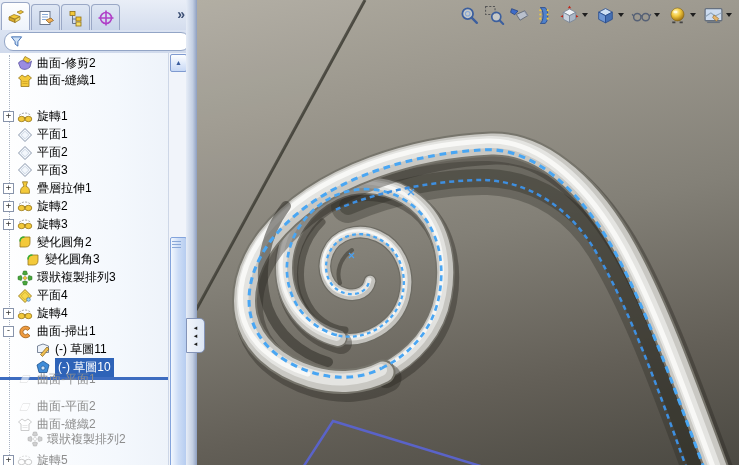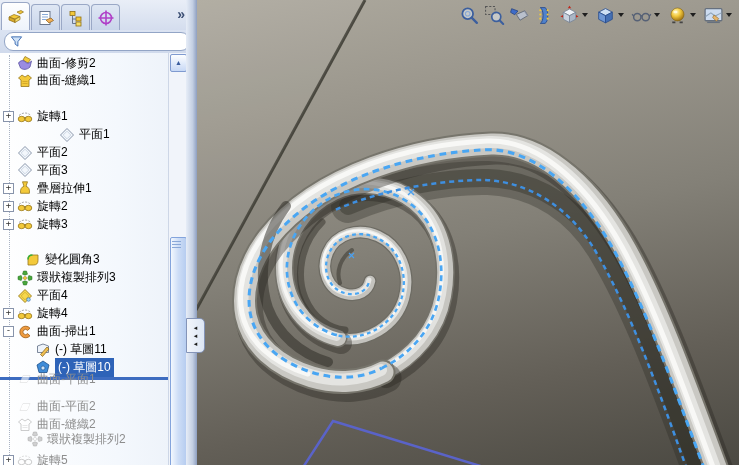--- a/index.html
+++ b/index.html
@@ -268,21 +268,21 @@
           </svg>
           <span class="tlabel">曲面-縫織1</span>
         </div>
         <div class="trow" style="top: 54.7px;">
           <span class="ebox">+</span>
           <svg class="ticon">
             <use href="#s-rev"></use>
           </svg>
           <span class="tlabel">旋轉1</span>
         </div>
-        <div class="trow" style="top: 72.6px; margin-left: 42px;">
+        <div class="trow" style="top: 72.6px;">
           <svg class="ticon">
             <use href="#s-plane"></use>
           </svg>
           <span class="tlabel">平面1</span>
         </div>
         <div class="trow" style="top: 90.5px;">
           <svg class="ticon">
             <use href="#s-plane"></use>
           </svg>
           <span class="tlabel">平面2</span>
@@ -306,20 +306,26 @@
             <use href="#s-rev"></use>
           </svg>
           <span class="tlabel">旋轉2</span>
         </div>
         <div class="trow" style="top: 162.1px;">
           <span class="ebox">+</span>
           <svg class="ticon">
             <use href="#s-rev"></use>
           </svg>
           <span class="tlabel">旋轉3</span>
+        </div>
+        <div class="trow" style="top: 180px;">
+          <svg class="ticon">
+            <use href="#s-fillet"></use>
+          </svg>
+          <span class="tlabel">變化圓角2</span>
         </div>
         <div class="trow" style="top: 197.9px; margin-left: 8px;">
           <svg class="ticon">
             <use href="#s-fillet"></use>
           </svg>
           <span class="tlabel">變化圓角3</span>
         </div>
         <div class="trow" style="top: 215.8px;">
           <svg class="ticon">
             <use href="#s-cirp"></use>

